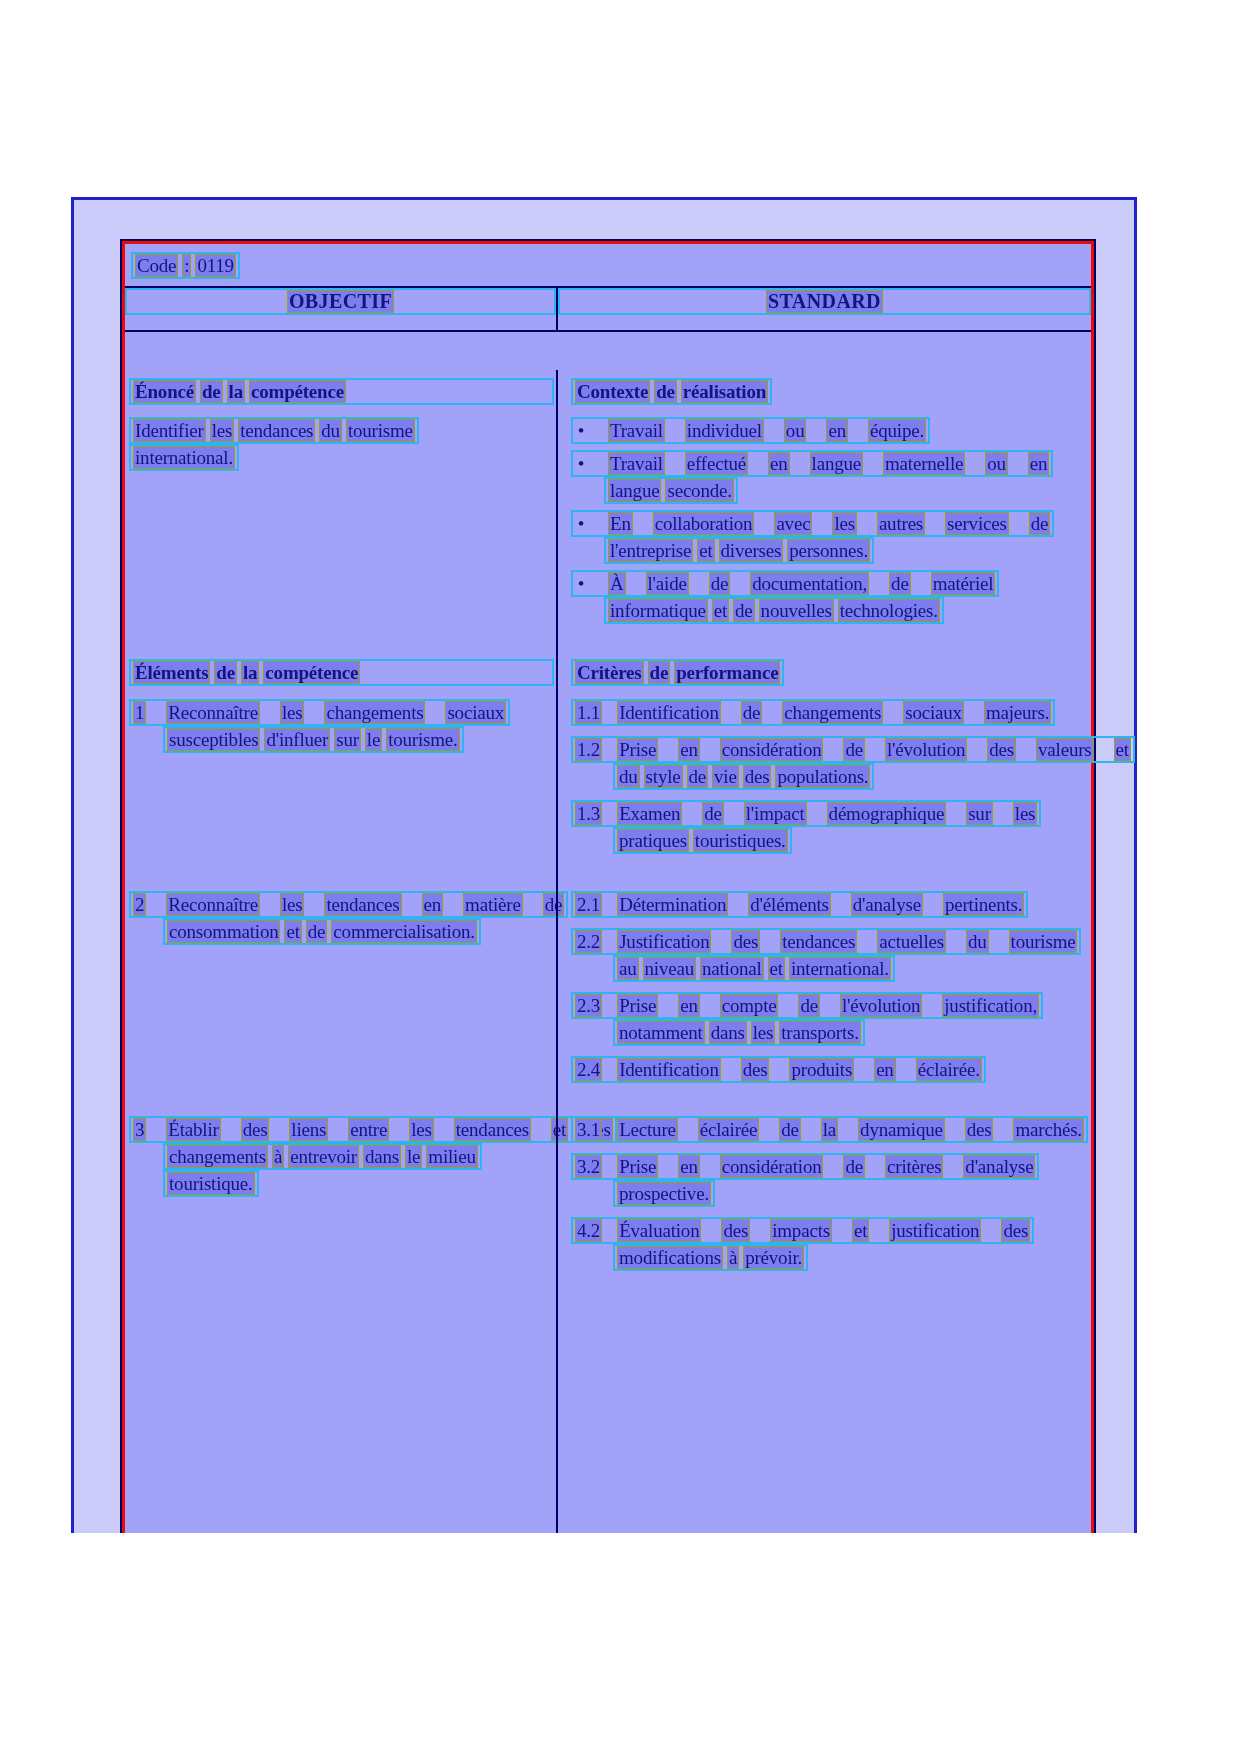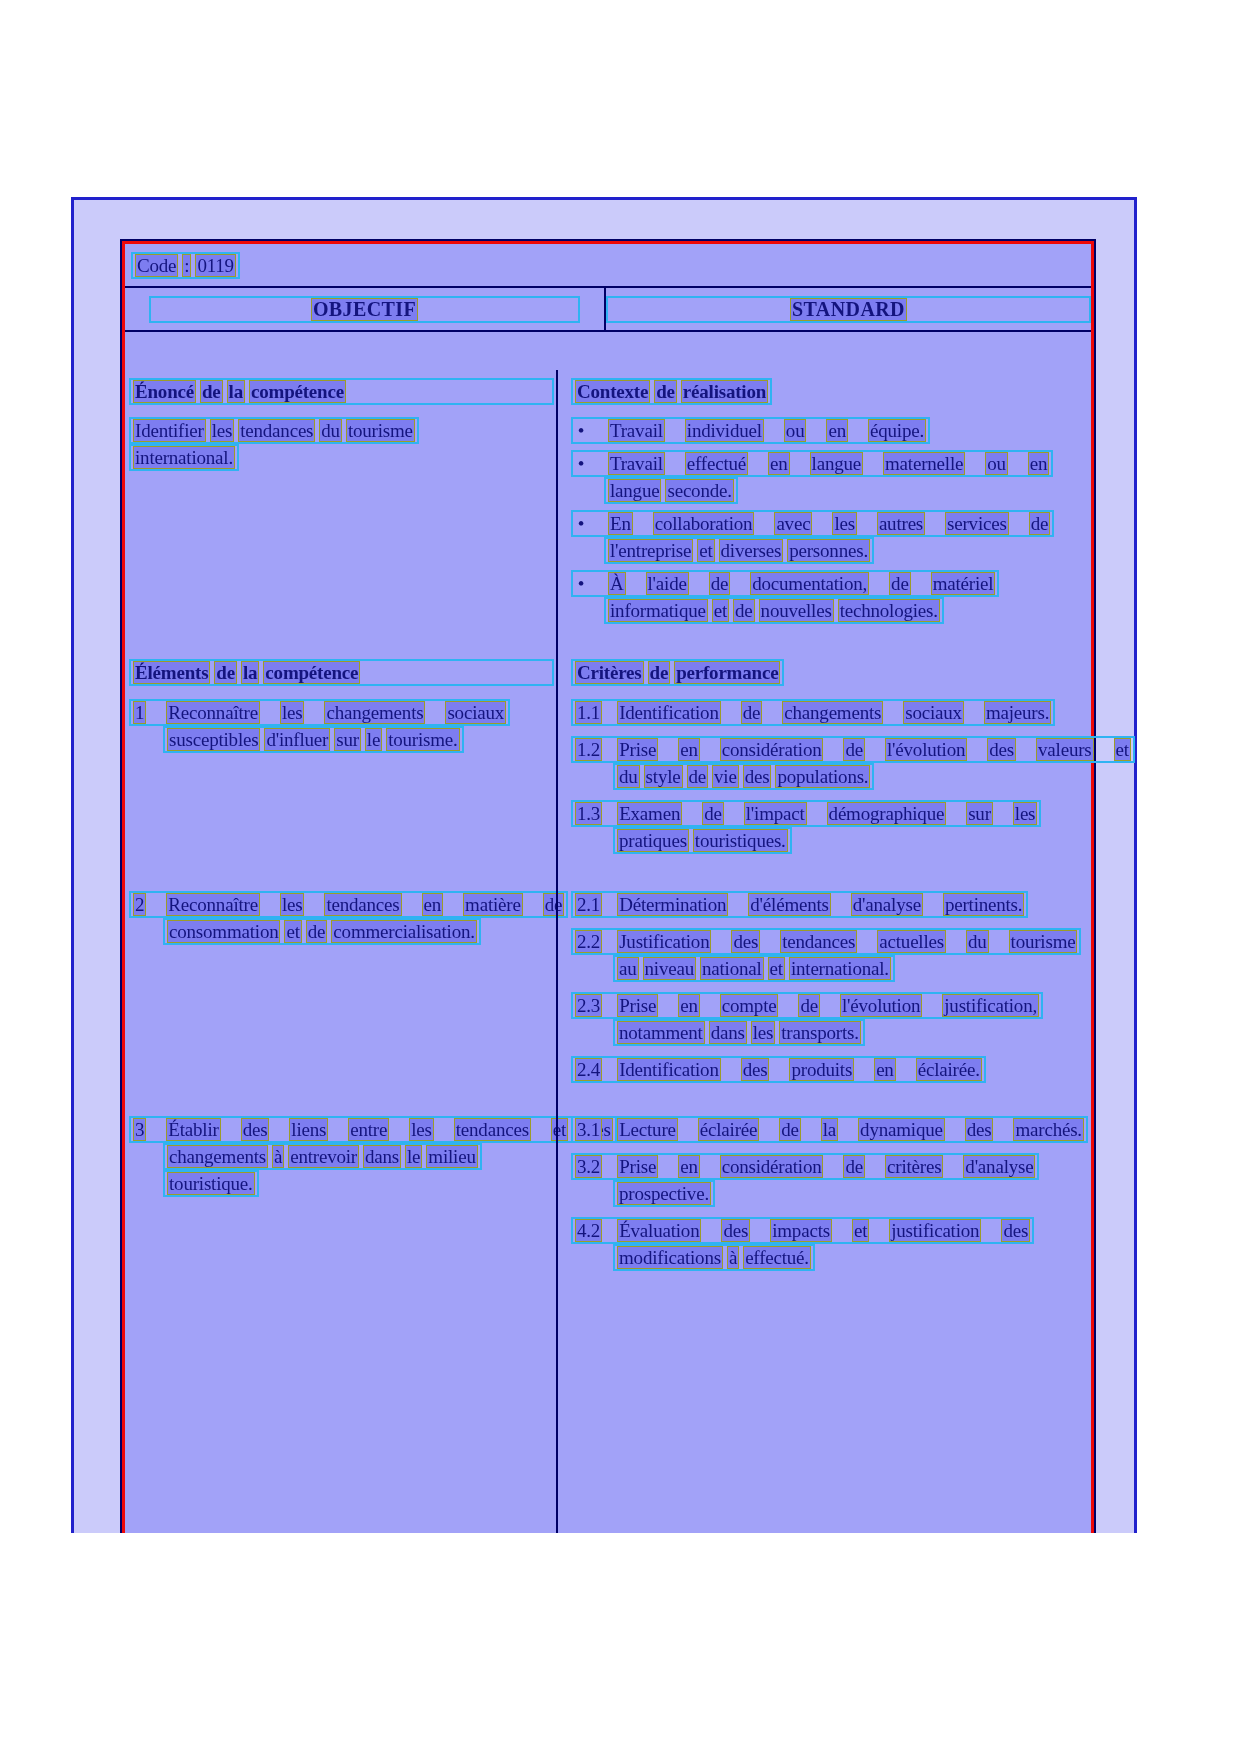--- a/index.html
+++ b/index.html
@@ -37,21 +37,21 @@
     height:44px;flex:0 0 44px;
     border-bottom:2px solid #000066;
     display:flex;align-items:center;
     padding-left:6px;box-sizing:border-box;
   }
   .hdr-row{
     height:44px;flex:0 0 44px;
     border-bottom:2px solid #000066;
     display:flex;box-sizing:border-box;
   }
-  .hdr-cell{width:431px;flex:0 0 431px;display:flex;align-items:center;justify-content:center;box-sizing:border-box;margin-left:24px;}
+  .hdr-cell{width:431px;flex:0 0 431px;display:flex;align-items:flex-start;justify-content:center;box-sizing:border-box;}
   .hdr-cell.right{flex:1 1 auto;width:auto;border-left:2px solid #000066;}
   .body{flex:1 1 auto;display:flex;box-sizing:border-box;}
   .col{position:relative;box-sizing:border-box;margin-top:38px;}
   .col.left{width:431px;flex:0 0 431px;}
   .col.right{flex:1 1 auto;border-left:2px solid #000066;}
   .block{position:absolute;}
 
   
   .line{
     display:inline-flex;align-items:center;
@@ -481,21 +481,21 @@
                       <span class="w">des</span>
                       <span class="w">impacts</span>
                       <span class="w">et</span>
                       <span class="w">justification</span>
                       <span class="w">des</span>
                     </span>
                 </div>
                 <div class="line cont">
                     <span class="w">modifications</span>
                     <span class="w">à</span>
-                    <span class="w">effectué.</span>
+                    <span class="w">prévoir.</span>
                   </div>
               </div>
             </div>
 
           </div>
         </div>
       </div>
     </div>
   </div>
 

